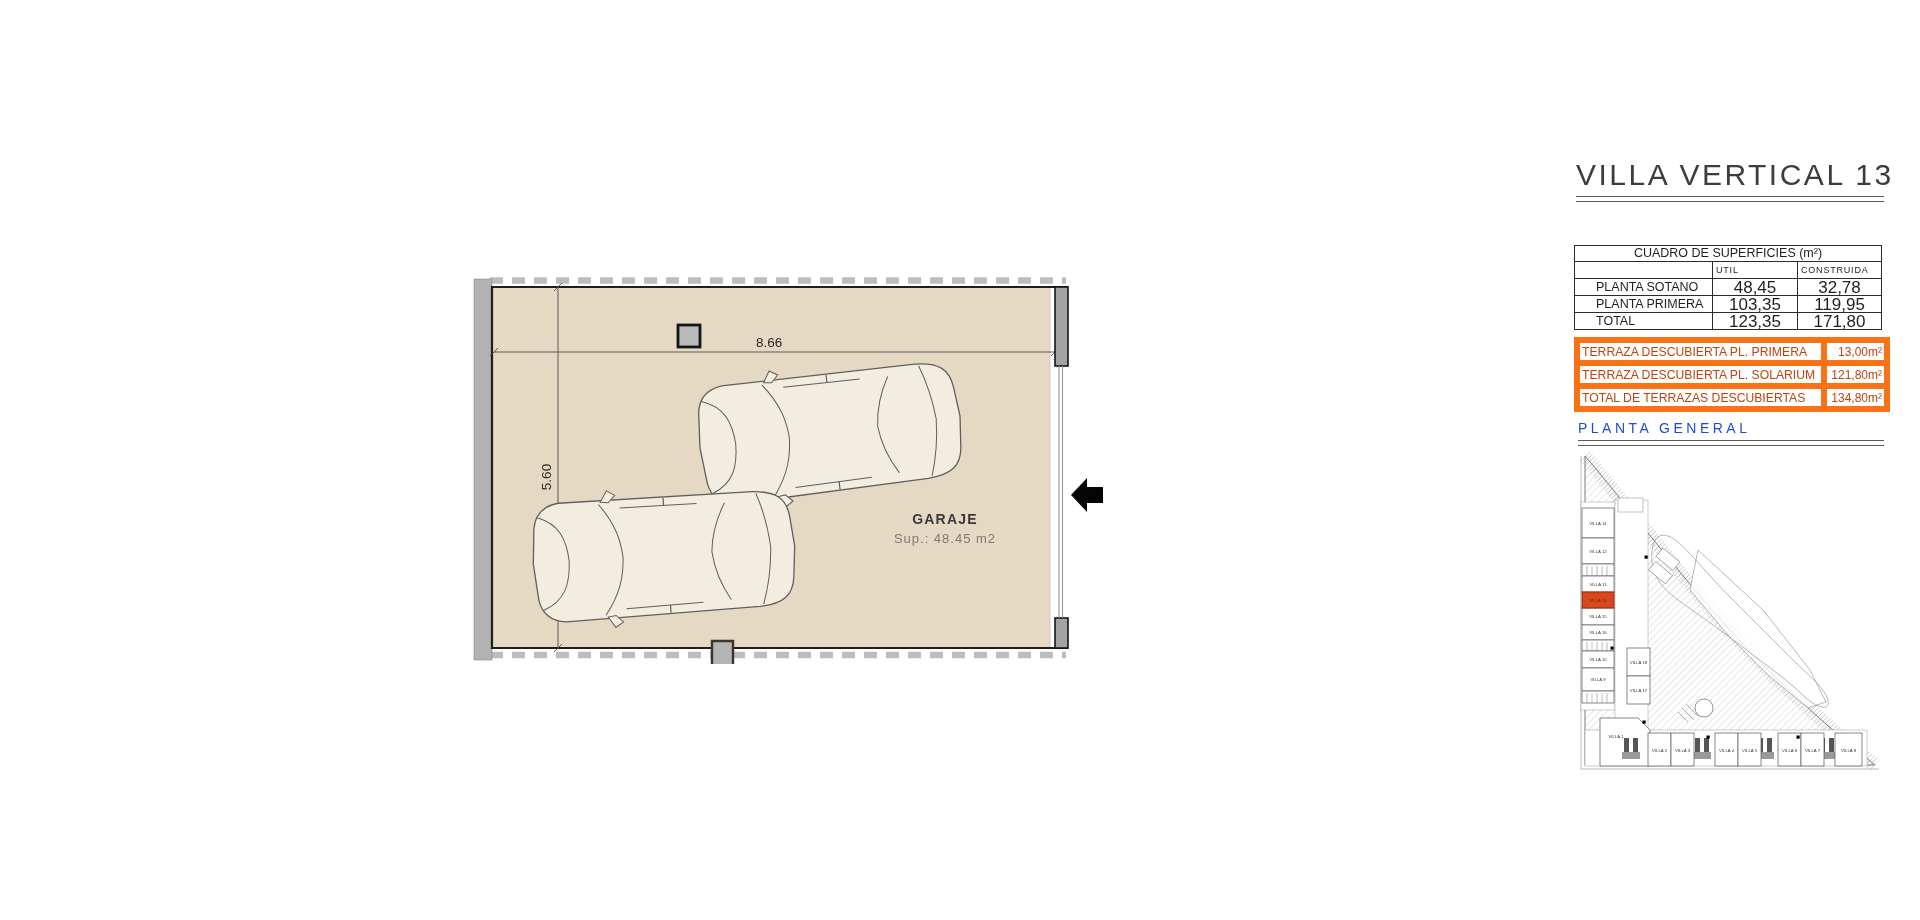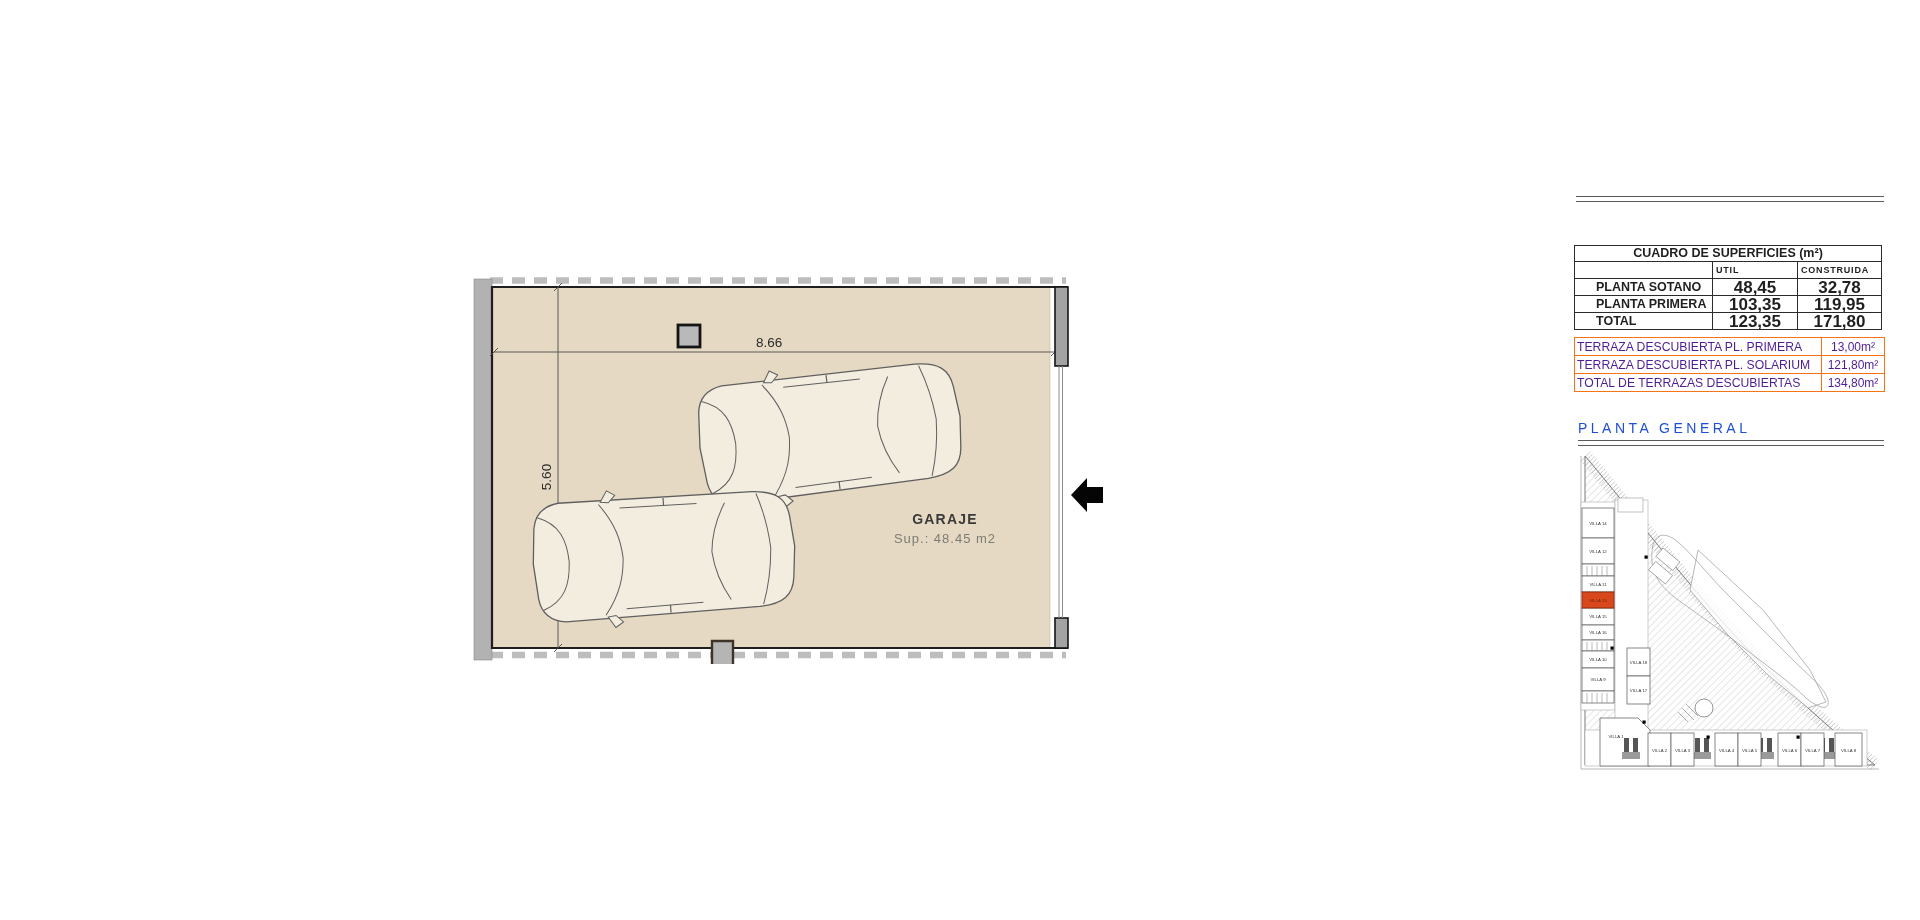--- a/index.html
+++ b/index.html
@@ -8,29 +8,29 @@
   .abs{position:absolute;}
   
   .sheet-title{left:1576px;top:158px;width:308px;text-align:center;
     font-size:30px;letter-spacing:2.5px;color:#3d3d3d;white-space:nowrap;}
   .dbl-rule{height:4px;border-top:1px solid #5a5a5a;border-bottom:1px solid #5a5a5a;}
   .rule-title{left:1576px;top:196px;width:308px;}
   .rule-pg{left:1578px;top:440px;width:306px;}
   table{border-collapse:collapse;table-layout:fixed;}
   .t1{left:1574px;top:245px;width:307px;}
   .t1 th,.t1 td{border:1px solid #2b2b2b;padding:0 3px;height:16px;line-height:15px;
-    font-size:12.5px;font-weight:bold;color:#1f1f1f;overflow:hidden;white-space:nowrap;}
+    font-size:12.5px;font-weight:normal;color:#1f1f1f;overflow:hidden;white-space:nowrap;}
   .t1 .hdr{text-align:center;font-size:12.5px;height:15px;}
   .t1 .colhdr{text-align:left;font-size:9px;letter-spacing:.8px;color:#222;}
   .t1 .num{text-align:center;font-size:17px;border-radius:8px;}
   .t1 .lbl{text-align:left;padding-left:21px;}
   .t2{left:1574px;top:337px;width:310px;}
-  .t2 td{border:1px solid #f97316;padding:0 2px;height:17px;line-height:16px;
-    font-size:12.2px;color:#4c1d95;overflow:hidden;white-space:nowrap;}
-  .t2 .val{text-align:center;font-size:12px;}
+  .t2 td{border:6px solid #f97316;padding:0 2px;height:17px;line-height:16px;
+    font-size:12.2px;color:#c2410c;overflow:hidden;white-space:nowrap;}
+  .t2 .val{text-align:right;font-size:12px;}
   .pg-title{left:1578px;top:420px;width:306px;font-size:14px;letter-spacing:3.5px;
     color:#1d4ed8;white-space:nowrap;}
   svg text{font-family:"Liberation Sans", sans-serif;}
 </style>
 </head>
 <body>
 
 <div id="page">
 
   <svg class="abs" style="left:465px;top:270px;" width="640" height="400" viewBox="0 0 640 400">
@@ -77,20 +77,21 @@
     <path d="M 594,96 V 348 M 597.5,96 V 348" stroke="#8c8c8c" stroke-width="1" fill="none"></path>
 
     <path d="M 247,394 L 247,371 L 268,371 L 268,394" fill="#b5b5b5" stroke="#3d3328" stroke-width="2.4"></path>
 
     <text x="480" y="254" text-anchor="middle" font-size="14" font-weight="bold" letter-spacing="1.2" fill="#3a3a3a">GARAJE</text>
     <text x="480" y="273" text-anchor="middle" font-size="13" letter-spacing="1" fill="#7c7c74">Sup.: 48.45 m2</text>
 
     <polygon points="606,225 622,208 622,217 638,217 638,233 622,233 622,242" fill="#050505"></polygon>
   </svg>
 
+  <div class="abs sheet-title">VILLA VERTICAL 13</div>
   <div class="abs dbl-rule rule-title"></div>
 
   <table class="abs t1">
     <colgroup>
         <col style="width:138px">
         <col style="width:85px">
         <col style="width:84px">
       </colgroup>
     <tbody>
         <tr>

